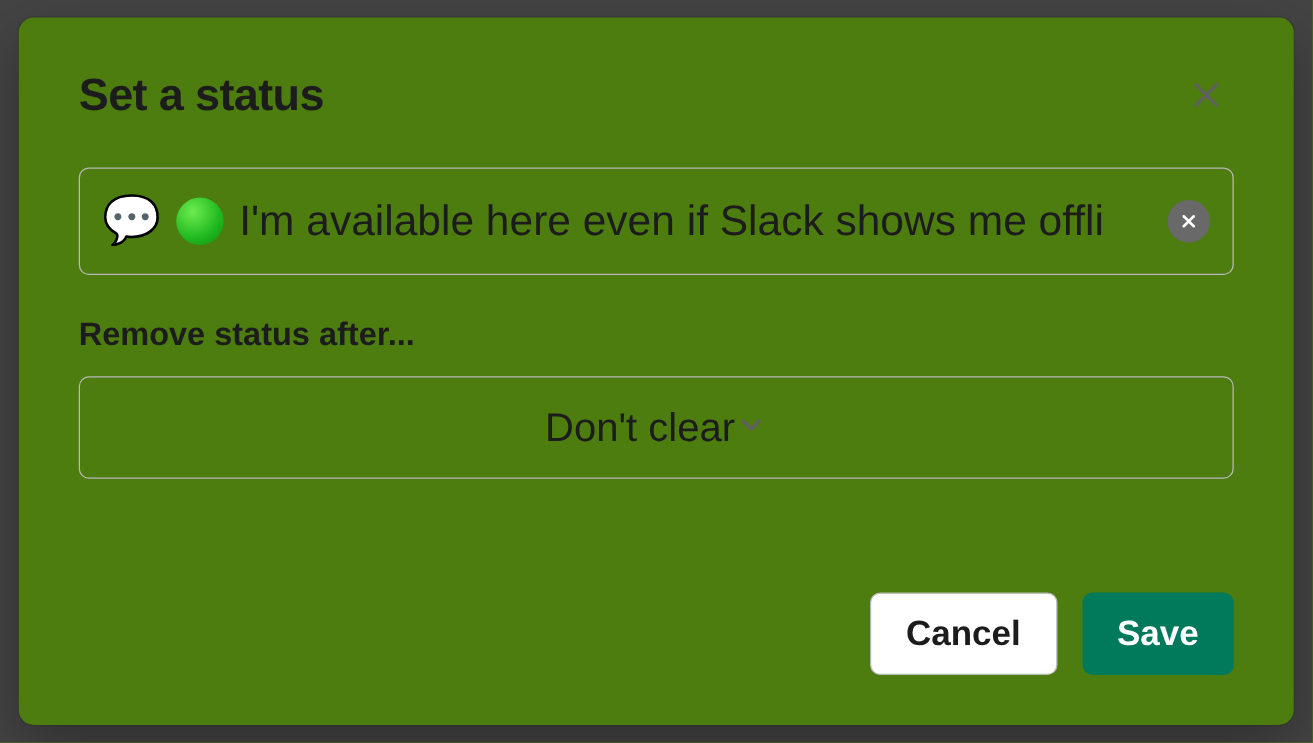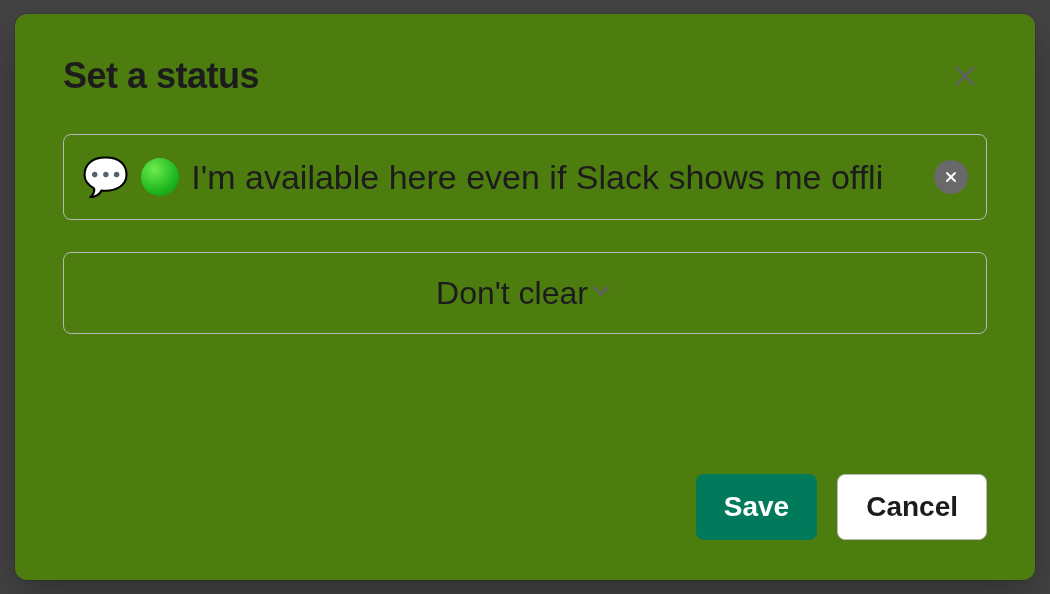--- a/index.html
+++ b/index.html
@@ -175,28 +175,29 @@
     <span class="green-dot"></span>
     <input type="text" class="status-text" value="I'm available here even if Slack shows me offli" style="">
     <div class="clear-status-btn">
       <svg viewBox="0 0 24 24" fill="none" stroke="currentColor" stroke-width="3" stroke-linecap="round">
         <line x1="6" y1="6" x2="18" y2="18"></line>
         <line x1="18" y1="6" x2="6" y2="18"></line>
       </svg>
     </div>
   </div>
 
+  <div class="section-label">Remove status after...</div>
 
   <div class="select-wrapper">
     <span class="select-value">Don't clear</span>
     <span class="chevron">
       <svg viewBox="0 0 24 24" fill="none" stroke="currentColor" stroke-width="2.5" stroke-linecap="round" stroke-linejoin="round">
         <polyline points="6 9 12 15 18 9"></polyline>
       </svg>
     </span>
   </div>
 
   <div class="footer">
+    <button class="btn btn-cancel">Cancel</button>
     <button class="btn btn-save">Save</button>
-    <button class="btn btn-cancel">Cancel</button>
   </div>
 
 </div>
 
 </body></html>

